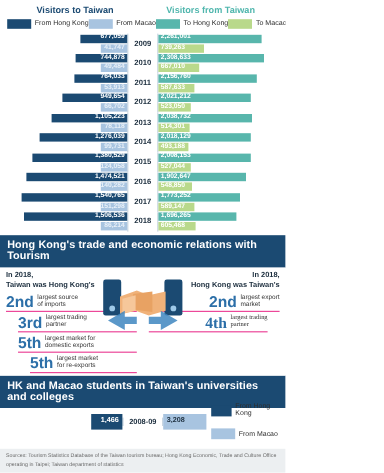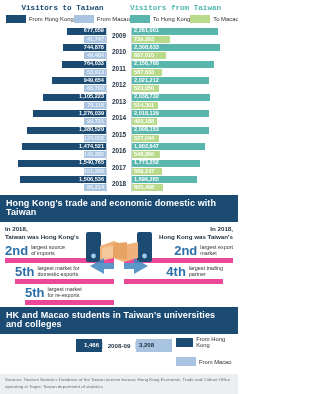--- a/index.html
+++ b/index.html
@@ -22,21 +22,21 @@
     font-weight: bold;
     font-size: 9px;
     letter-spacing: .1px;
     padding: 4px 6px 5px 6px;
     line-height: 1;
   }
   #title-bar { font-size: 11.5px; padding: 6px 7px 7px 7px; }
 
   
   .legend-wrap { padding: 4px 6px 2px 6px; background:#fff; }
-  .legend-heads { display: flex; font-family: Liberation Mono, monospace; }
+  .legend-heads { display: flex; }
   .legend-heads .lh {
     flex: 1; text-align: center; font-size: 7.6px; font-weight: bold;
   }
   .lh.left  { color: #1b4a72; }
   .lh.right { color: #4fb6ad; text-align: center; }
   .legend-keys { display: flex; margin-top: 3px; }
   .lk { display: flex; align-items: center; flex: 1; justify-content: flex-start; }
   .lk .sw { width: 20px; height: 8px; margin-right: 3px; flex: none; }
   .lk .lbl { font-size: 5.9px; color: #2e2e2e; white-space: nowrap; }
 
@@ -80,33 +80,33 @@
   }
 
   
   .trade { position: relative; padding: 3px 0 2px 0; background: #fff; }
   .trade-cols { display: flex; }
   .tcol { width: 50%; padding: 0 5px; }
   .tcol.r { text-align: right; }
   .t-intro { font-size: 6.2px; color: #1b2d3d; line-height: 1.35; font-weight: bold; }
   .t-item {
     display: flex; align-items: center; margin-top: 2px;
-    border-bottom: 5px solid #ec4899; padding-bottom: 1px;
+    border-bottom: 1px solid #ec4899; padding-bottom: 1px;
   }
   .tcol.r .t-item { justify-content: flex-end; }
   .rank {
     font-size: 13px; font-weight: bold; color: #2c6fa8; line-height: 1;
     margin-right: 3px;
   }
   .tcol.r .rank { order: 1; margin-right: 0; margin-left: 0; }
   .tcol.r .rdesc { order: 2; margin-left: 3px; text-align: left; }
   .rdesc { font-size: 5.4px; color: #333; line-height: 1.15; }
   .t-item.ind1 { margin-left: 10px; }
   .t-item.ind2 { margin-left: 20px; }
-  .tcol.r .t-item.ind1 { margin-left: 0; margin-right: 10px; }
+  .tcol.r .t-item.ind1 { margin-left: 0; margin-right: 10px; font-family: Liberation Serif, serif; }
 
   .handshake {
     position: absolute; left: 50%; top: 6px; transform: translateX(-50%);
     width: 78px; height: 52px; pointer-events: none;
   }
 
   
   .students { padding: 4px 4px 2px 4px; }
   .srow { display: flex; align-items: center; height: 15px; margin-bottom: 2px; }
   .sbar { height: 13px; display: flex; align-items: center; position: relative; }
@@ -351,21 +351,21 @@
           <div class="bar hk-out top" style="width:64.65788195871757px">
             <span>1,696,265</span>
           </div>
           <div class="bar mo-out" style="width:31.156792092983164px">
             <span>605,468</span>
           </div>
         </div>
       </div>
     </div>
 
-  <div class="sec-head">Hong Kong's trade and economic domestic with Taiwan</div>
+  <div class="sec-head">Hong Kong's trade and economic relations with Tourism</div>
   <div class="trade">
     <svg class="handshake" viewBox="0 0 78 52">
       <rect x="6" y="4" width="15" height="30" rx="2" fill="#1b4a72"></rect>
       <circle cx="13.5" cy="28" r="2.4" fill="#9ec9e8"></circle>
       <rect x="57" y="4" width="15" height="30" rx="2" fill="#1b4a72"></rect>
       <circle cx="64.5" cy="28" r="2.4" fill="#9ec9e8"></circle>
       <path d="M20 18 L34 13 L44 17 L58 14 L58 30 L44 34 L33 30 L20 33 Z" fill="#f0b27a"></path>
       <path d="M31 16 L47 14 L47 31 L31 29 Z" fill="#e8a263"></path>
       <path d="M22 20 L33 17 L33 30 L22 32 Z" fill="#f6c79a"></path>
       <path d="M10 38 L24 30 L24 35 L34 35 L34 41 L24 41 L24 46 Z" fill="#3e86bf" opacity="0.85"></path>
@@ -376,20 +376,24 @@
         <div class="t-intro">
           <div>In 2018,</div>
           <div>Taiwan was Hong Kong's</div>
         </div>
         <div id="trade-left-items">
             <div class="t-item ">
               <span class="rank">2nd</span>
               <span class="rdesc"><span>largest source</span><br><span>of imports</span></span>
             </div>
             <div class="t-item ind1">
+              <span class="rank">3rd</span>
+              <span class="rdesc"><span>largest trading</span><br><span>partner</span></span>
+            </div>
+            <div class="t-item ind1">
               <span class="rank">5th</span>
               <span class="rdesc"><span>largest market for</span><br><span>domestic exports</span></span>
             </div>
             <div class="t-item ind2">
               <span class="rank">5th</span>
               <span class="rdesc"><span>largest market</span><br><span>for re-exports</span></span>
             </div>
           </div>
       </div>
       <div class="tcol r">

